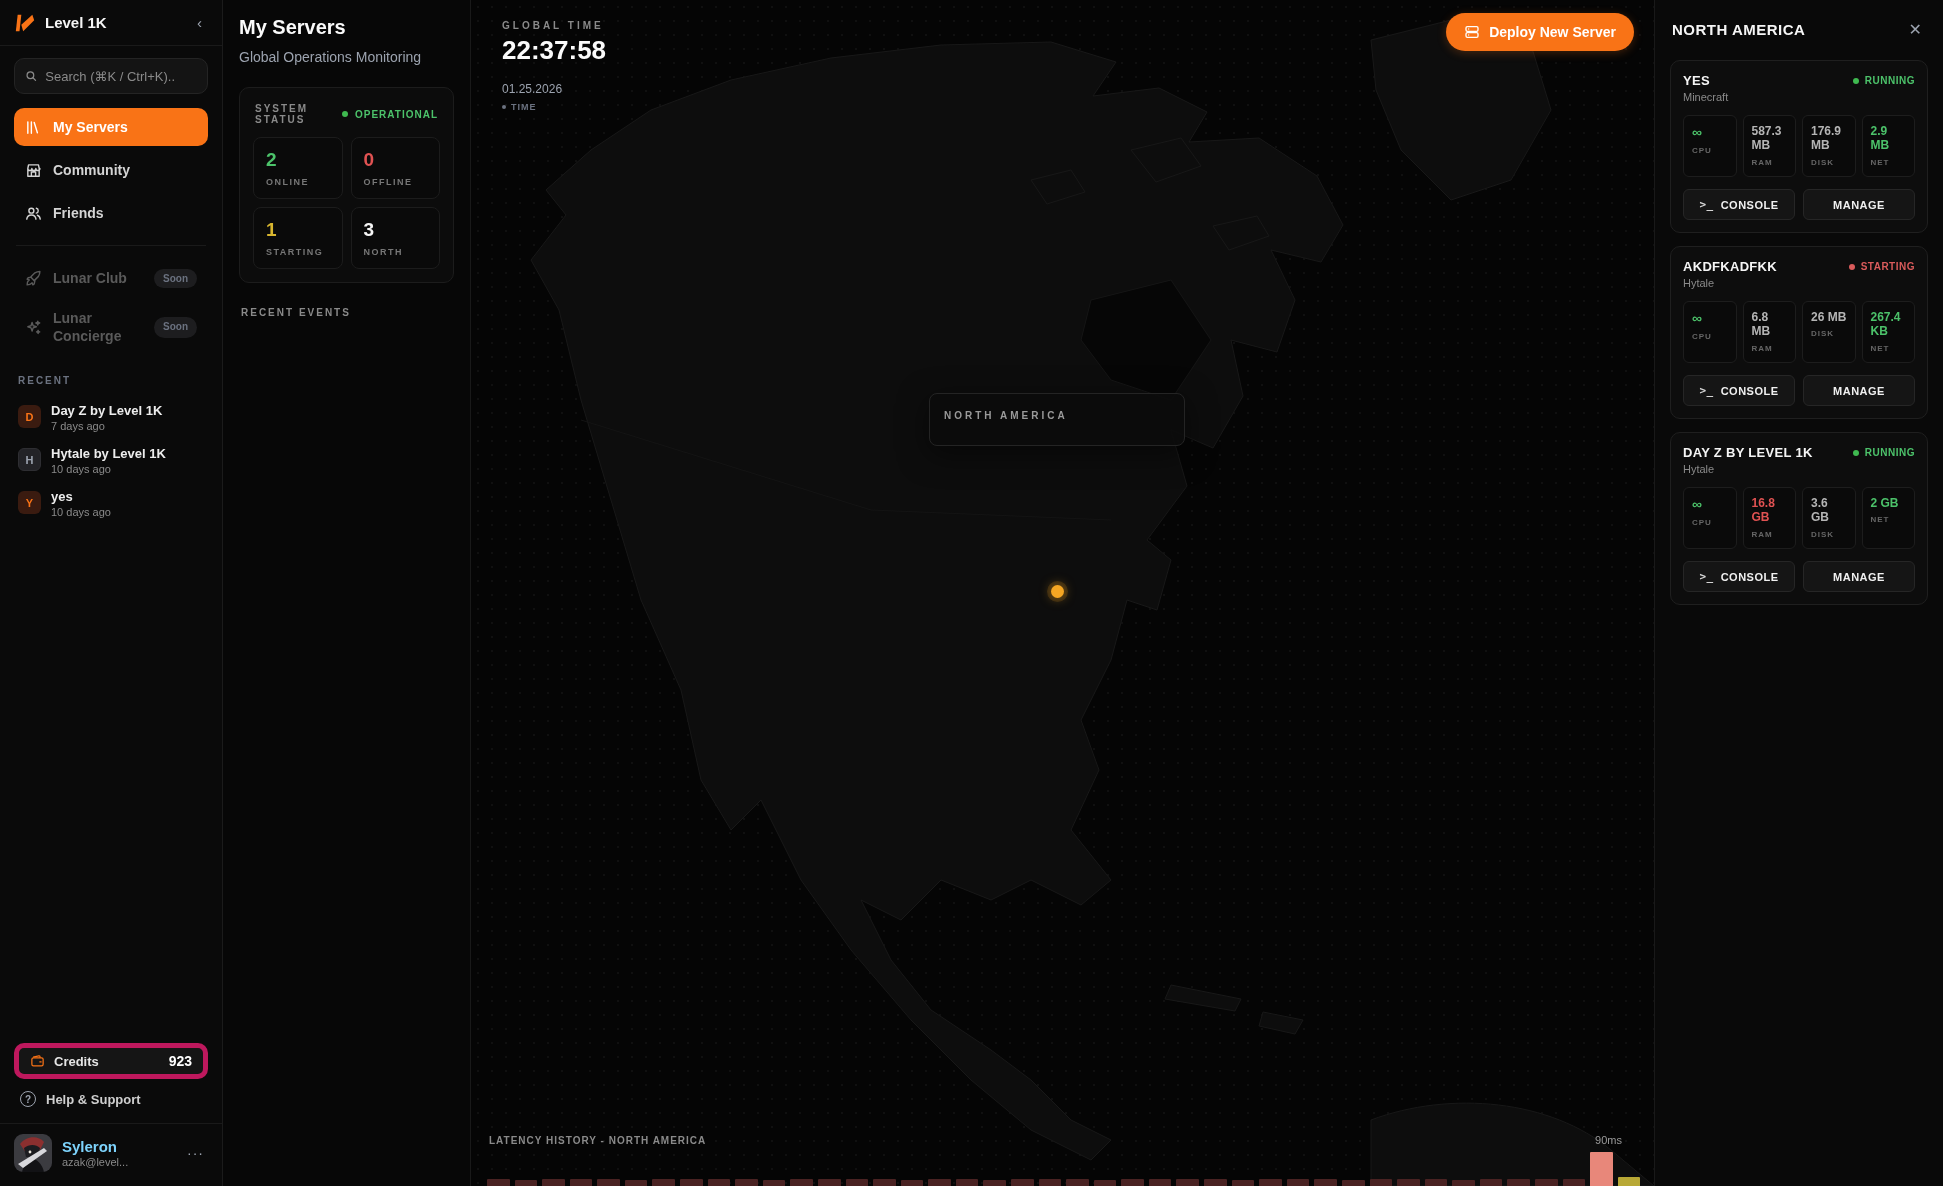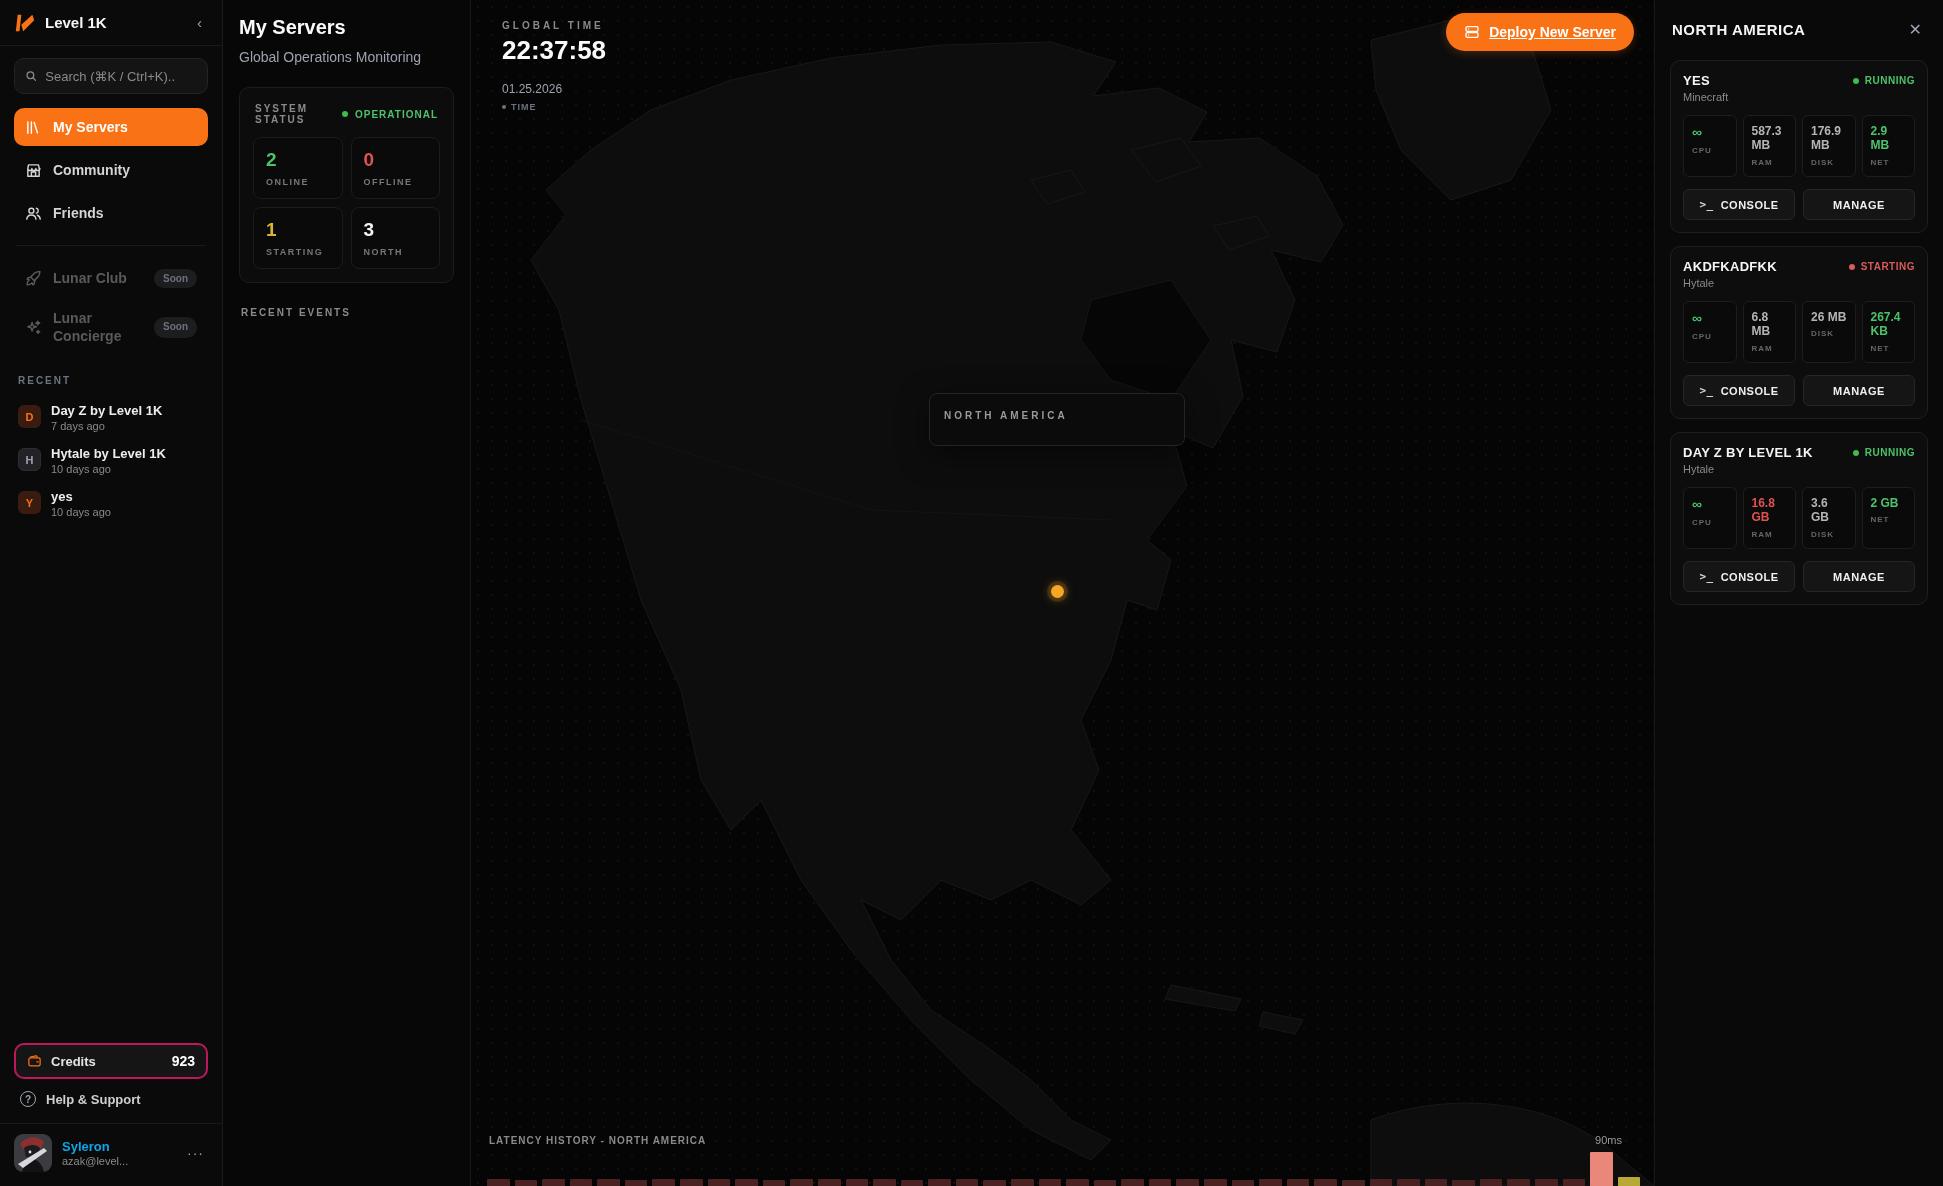--- a/index.html
+++ b/index.html
@@ -30,33 +30,33 @@
   .nav-item.two-line { height:auto; padding:8px 11px; line-height:1.25; }
   .section-label { margin:22px 4px 10px; font-size:10px; font-weight:bold; letter-spacing:2px; color:#6b7280; }
   .recent-item { display:flex; align-items:flex-start; gap:10px; padding:7px 4px; border-radius:8px; cursor:pointer; }
   .badge-sq { width:23px; height:23px; border-radius:6px; display:flex; align-items:center; justify-content:center;
     font-size:11px; font-weight:bold; margin-top:2px; }
   .badge-orange { background:#3a1b10; color:#f97316; }
   .badge-gray { background:#232327; color:#9ca3af; border:1px solid #2e2e32; }
   .recent-name { font-size:13px; font-weight:bold; color:#ededed; }
   .recent-time { font-size:11px; color:#8a8a8a; margin-top:2px; }
   .sb-bottom { margin-top:auto; }
-  .credits-card { height:36px; background:#151515; border:2px solid #be185d; border-radius:10px; display:flex;
+  .credits-card { height:36px; background:#151515; border:5px solid #be185d; border-radius:10px; display:flex;
     align-items:center; gap:9px; padding:0 11px; cursor:pointer; }
   .credits-card svg { width:15px; height:15px; stroke:#f97316; fill:none; stroke-width:2; }
   .credits-label { font-size:13px; font-weight:bold; color:#e5e5e5; flex:1; }
   .credits-value { font-size:14px; font-weight:bold; color:#fff; }
   .help-row { display:flex; align-items:center; gap:10px; padding:12px 6px; font-size:13px; font-weight:bold;
     color:#cfcfcf; cursor:pointer; }
   .help-icon { width:16px; height:16px; border:1.5px solid #9ca3af; border-radius:50%; color:#9ca3af;
     font-size:10px; font-weight:bold; display:flex; align-items:center; justify-content:center; }
   .user-divider { height:1px; background:#1a1a1a; margin:4px -14px 10px; }
   .user-row { display:flex; align-items:center; gap:10px; }
   .avatar { width:38px; height:38px; border-radius:9px; flex:0 0 auto; overflow:hidden; }
-  .user-name { font-size:13px; font-weight:bold; color:#0ea5e9; }
+  .user-name { font-size:15px; font-weight:bold; color:#7dd3fc; }
   .user-email { font-size:11px; color:#8a8a8a; margin-top:1px; }
   .user-menu { margin-left:auto; color:#9ca3af; font-size:14px; letter-spacing:1px; cursor:pointer; padding:4px; }
 
   
   .ops { background:#070707; border-right:1px solid #191919; display:flex; flex-direction:column; padding:16px 16px 14px; }
   .ops-title { font-size:20px; font-weight:bold; color:#fafafa; }
   .ops-sub { font-size:14px; color:#9ca3af; margin-top:10px; }
   .status-card { margin-top:22px; background:#0c0c0c; border:1px solid #1c1c1c; border-radius:10px; padding:13px; }
   .status-head { display:flex; align-items:center; gap:7px; padding:2px 2px 12px; }
   .status-head .lbl { font-size:10px; letter-spacing:2px; color:#8a8a8a; font-weight:bold; }
@@ -80,21 +80,21 @@
   .map svg.world { position:absolute; inset:0; width:100%; height:100%; }
   .global-time { position:absolute; left:31px; top:20px; }
   .gt-label { font-size:10px; letter-spacing:3px; color:#8a8a8a; font-weight:bold; }
   .gt-time { font-size:26px; font-weight:bold; color:#fafafa; margin-top:4px; }
   .gt-date { font-size:12px; color:#9ca3af; margin-top:16px; }
   .gt-live { display:flex; align-items:center; gap:5px; margin-top:6px; font-size:9px; letter-spacing:1px;
     color:#6b7280; font-weight:bold; }
   .gt-live .dot { width:4px; height:4px; }
   .deploy-btn { position:absolute; right:20px; top:13px; height:38px; background:#f97316; border:none; border-radius:999px;
     color:#fff; font-size:14px; font-weight:bold; display:flex; align-items:center; gap:9px; padding:0 18px;
-    cursor:pointer; font-family:"Liberation Sans",sans-serif; box-shadow:0 2px 10px rgba(249,115,22,.25);text-decoration:underline; }
+    cursor:pointer; font-family:"Liberation Sans",sans-serif; box-shadow:0 2px 10px rgba(249,115,22,.25); }
   .deploy-btn svg { width:16px; height:16px; stroke:#fff; fill:none; stroke-width:2; stroke-linecap:round; }
   .tooltip { position:absolute; left:458px; top:393px; width:256px; background:rgba(12,12,12,.93);
     border:1px solid #242424; border-radius:8px; padding:12px; box-shadow:0 8px 30px rgba(0,0,0,.5); }
   .tt-title { font-size:10px; letter-spacing:3px; color:#9a9a9a; font-weight:bold; margin:4px 2px 12px; }
   .tt-grid { display:grid; grid-template-columns:1fr 1fr; gap:7px; }
   .tt-cell { background:#0b0b0b; border:1px solid #1f1f1f; border-radius:4px; padding:10px; }
   .tt-val { font-size:16px; font-weight:bold; display:flex; align-items:center; gap:6px; }
   .tt-lbl { font-size:8px; letter-spacing:1.5px; color:#777; font-weight:bold; margin-top:7px; }
   .marker { position:absolute; left:580px; top:585px; width:13px; height:13px; background:#f5a623; border-radius:50%;
     box-shadow:0 0 0 4px rgba(245,166,35,.15), 0 0 12px rgba(245,166,35,.6); }

